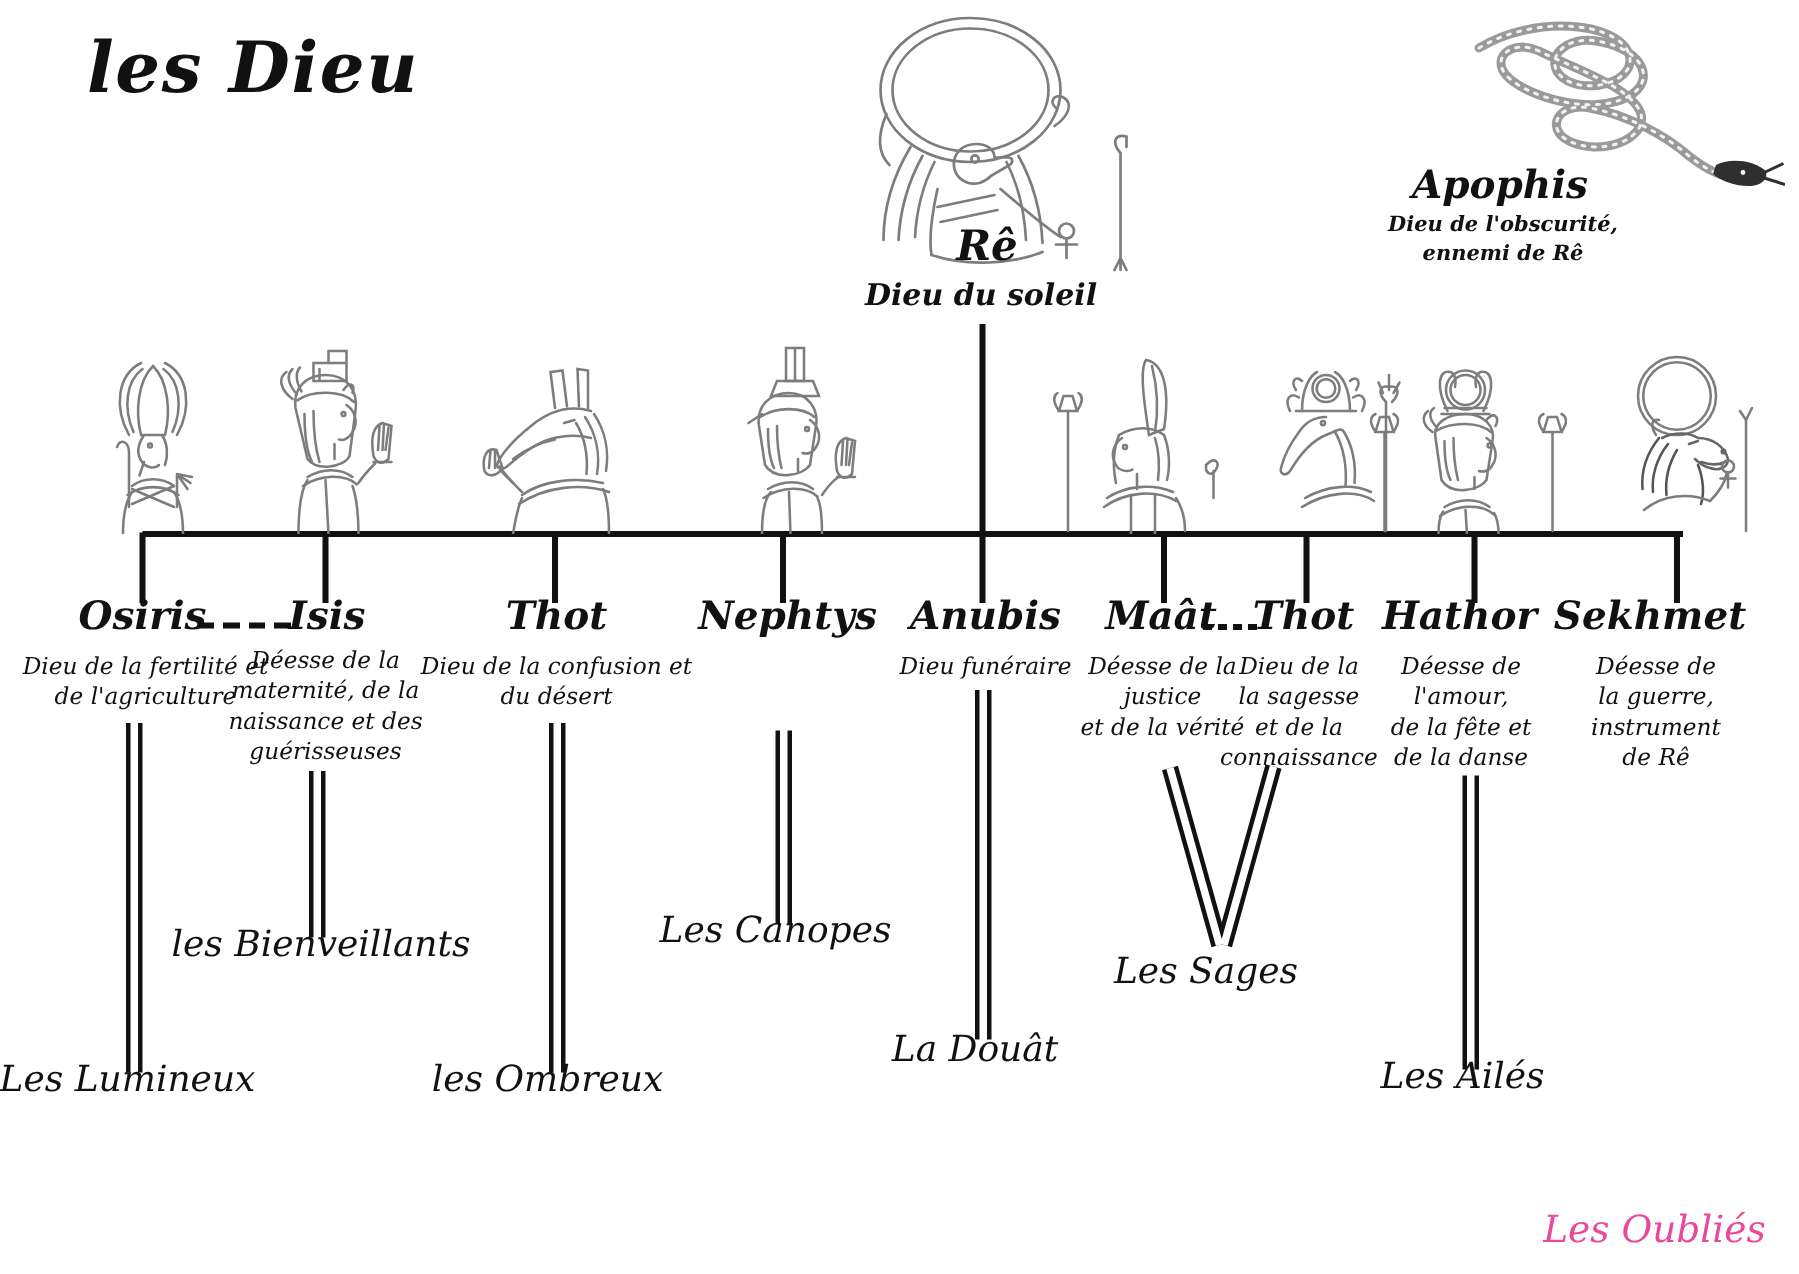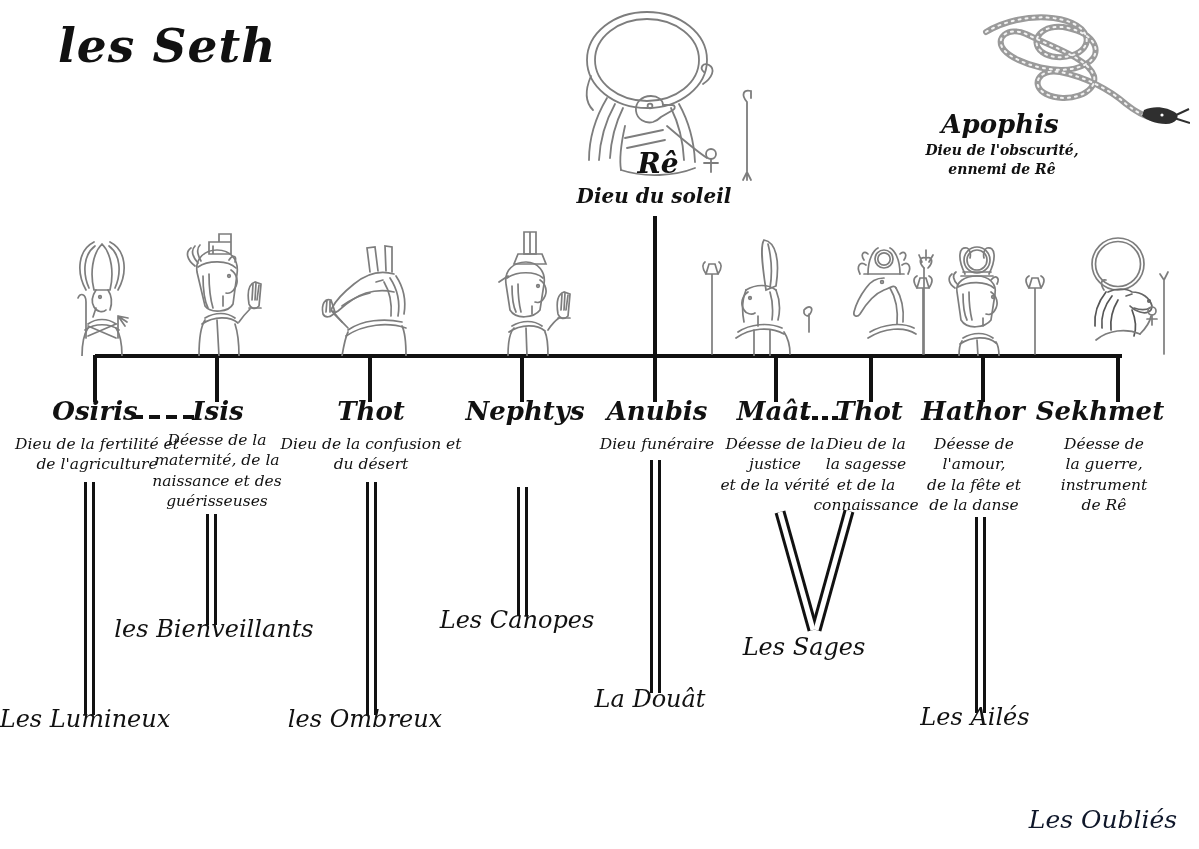--- a/index.html
+++ b/index.html
@@ -9,34 +9,34 @@
   .title{font-size:47px;font-weight:bold;font-style:italic;white-space:nowrap;letter-spacing:1px;}
   .god-name{font-size:26px;font-weight:bold;font-style:italic;white-space:nowrap;transform:translateX(-50%);}
   .god-desc{font-size:15.5px;font-style:italic;font-weight:normal;line-height:1.32;text-align:center;
             white-space:pre-line;transform:translateX(-50%);}
   .root-name{font-size:28px;font-weight:bold;font-style:italic;transform:translateX(-50%);white-space:nowrap;}
   .root-desc{font-size:20px;font-weight:bold;font-style:italic;transform:translateX(-50%);white-space:nowrap;}
   .adv-name{font-size:26px;font-weight:bold;font-style:italic;transform:translateX(-50%);white-space:nowrap;}
   .adv-desc{font-size:14px;font-weight:bold;font-style:italic;line-height:1.35;text-align:center;
             white-space:pre-line;transform:translateX(-50%);}
   .group-label{font-size:24px;font-style:italic;font-weight:normal;white-space:nowrap;transform:translateX(-50%);}
-  .footer-label{font-size:25px;font-style:italic;font-weight:normal;white-space:nowrap;transform:translateX(-50%);color:#0f172a;}
+  .footer-label{font-size:25px;font-style:italic;font-weight:normal;white-space:nowrap;transform:translateX(-50%);color:#ec4899;}
   .vline{position:absolute;width:4px;background:#111;}
   .hline{position:absolute;height:4px;background:#111;}
   .dline{position:absolute;width:5px;border-left:3px solid #111;border-right:3px solid #111;}
   .dash-long{position:absolute;height:3.5px;background:repeating-linear-gradient(90deg,#111 0 11px,transparent 11px 17px);}
   .dash-short{position:absolute;height:3.5px;background:repeating-linear-gradient(90deg,#111 0 6px,transparent 6px 10px);}
   svg{display:block;}
 </style>
 </head>
 <body>
 
 <div class="stage">
 
-  <div class="abs title" style="left:58px;top:18px;">les Seth</div>
+  <div class="abs title" style="left:58px;top:18px;">les Dieu</div>
 
   <svg class="abs" style="left:555px;top:6px;" width="205" height="212" viewBox="0 0 205 212" fill="none" stroke="#7d7d7d" stroke-width="1.8" stroke-linecap="round">
     <ellipse cx="92" cy="54" rx="60" ry="48"></ellipse>
     <ellipse cx="92" cy="54" rx="52" ry="41"></ellipse>
     <path d="M148,78 c9,-6 13,-15 6,-19 c-6,-3 -10,3 -5,7"></path>
     <path d="M36,70 c-6,14 -6,26 2,34"></path>
     <path d="M52,92 C40,112 34,132 34,154 M60,98 C50,116 45,134 44,154 M68,102 C60,118 56,134 55,152"></path>
     <path d="M124,98 C134,116 139,134 140,156 M116,102 C124,118 128,134 129,154"></path>
     <path d="M96,90 C86,90 80,97 81,105 C82,113 90,118 98,116 C101,115 104,113 106,111 L118,104 C121,102 120,99 117,99 L108,99 C108,94 103,90 96,90 Z"></path>
     <circle cx="95" cy="100" r="2.4"></circle>

